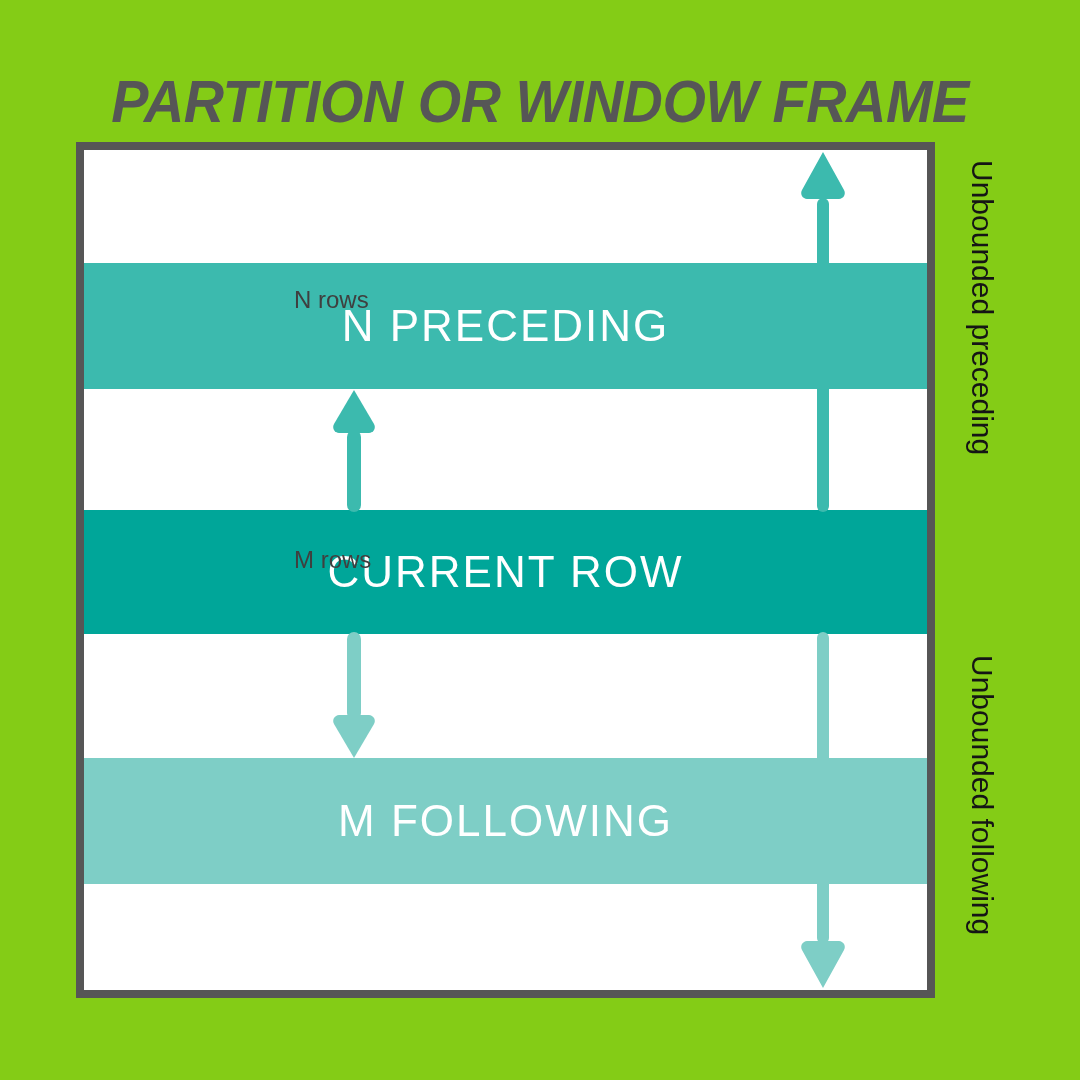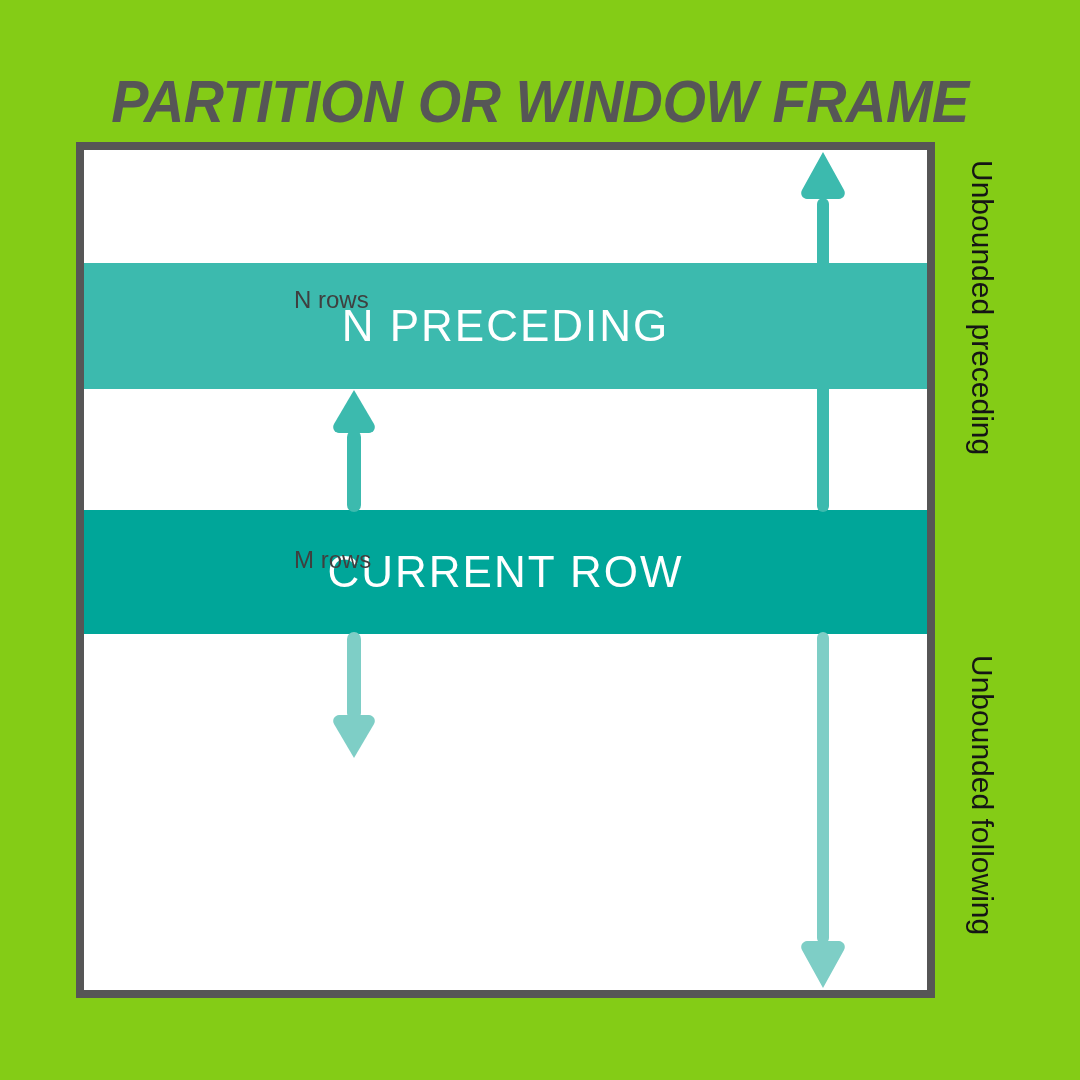--- a/index.html
+++ b/index.html
@@ -153,20 +153,23 @@
   <div id="frame-inner">
 
     <div class="band" id="band-preceding">
       <span class="band-label">N PRECEDING</span>
     </div>
 
     <div class="band" id="band-current">
       <span class="band-label">CURRENT ROW</span>
     </div>
 
+    <div class="band" id="band-following">
+      <span class="band-label">M FOLLOWING</span>
+    </div>
 
     <div class="arrow" id="arrow-unbounded-preceding">
       <svg width="48" height="362" viewBox="0 0 48 362" xmlns="http://www.w3.org/2000/svg">
         <rect x="18" y="48" width="12" height="314" rx="6" fill="#3cbaae"></rect>
         <path d="M24 2 L45 40 a6 6 0 0 1 -5 9 L8 49 a6 6 0 0 1 -5 -9 Z" fill="#3cbaae"></path>
       </svg>
     </div>
 
     <div class="arrow" id="arrow-unbounded-following">
       <svg width="48" height="358" viewBox="0 0 48 358" xmlns="http://www.w3.org/2000/svg">

